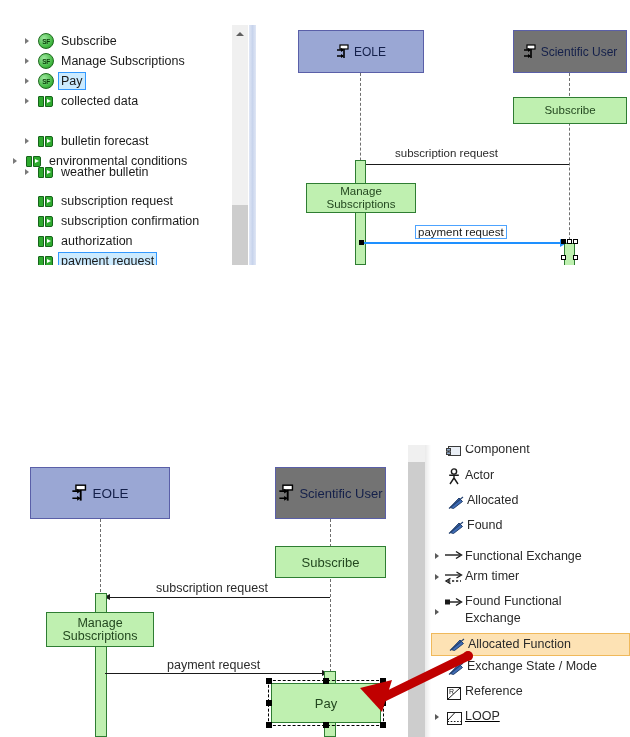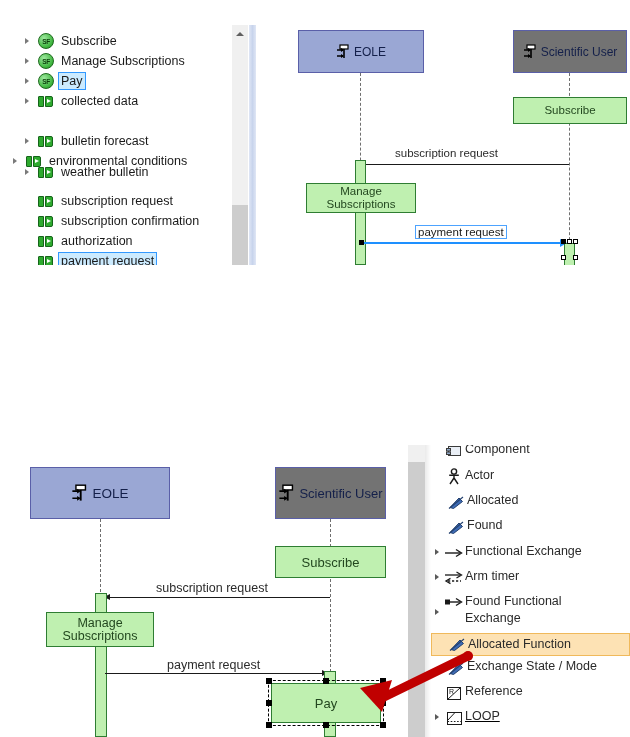--- a/index.html
+++ b/index.html
@@ -394,21 +394,21 @@
     <div class="pal-row" style="top:72px;height:22px;padding-left:14px;">
       <span class="pal-ic">
         <svg width="17" height="15" viewBox="0 0 17 15">
           <path d="M2 12.5 L11 3 L14.5 6.5 L5.5 13.5 Z" fill="#3e6bb5" stroke="#23406e" stroke-width="1"></path>
           <path d="M1 13.5 L15 2" stroke="#23406e" stroke-width="1.1"></path>
         </svg>
       </span>
       <span class="pal-lbl">Found</span>
     </div>
 
-    <div class="pal-row" style="top:98px;height:22px;">
+    <div class="pal-row" style="top:98px;height:22px;align-items:flex-end;">
       <span class="pal-tw">
           <span></span>
         </span>
       <span class="pal-ic">
         <svg width="20" height="12" viewBox="0 0 20 12">
           <path d="M1 6 H16" stroke="#1a1a1a" stroke-width="1.4"></path>
           <path d="M12 2.5 L17.5 6 L12 9.5" stroke="#1a1a1a" stroke-width="1.4" fill="none"></path>
         </svg>
       </span>
       <span class="pal-lbl">Functional Exchange</span>

